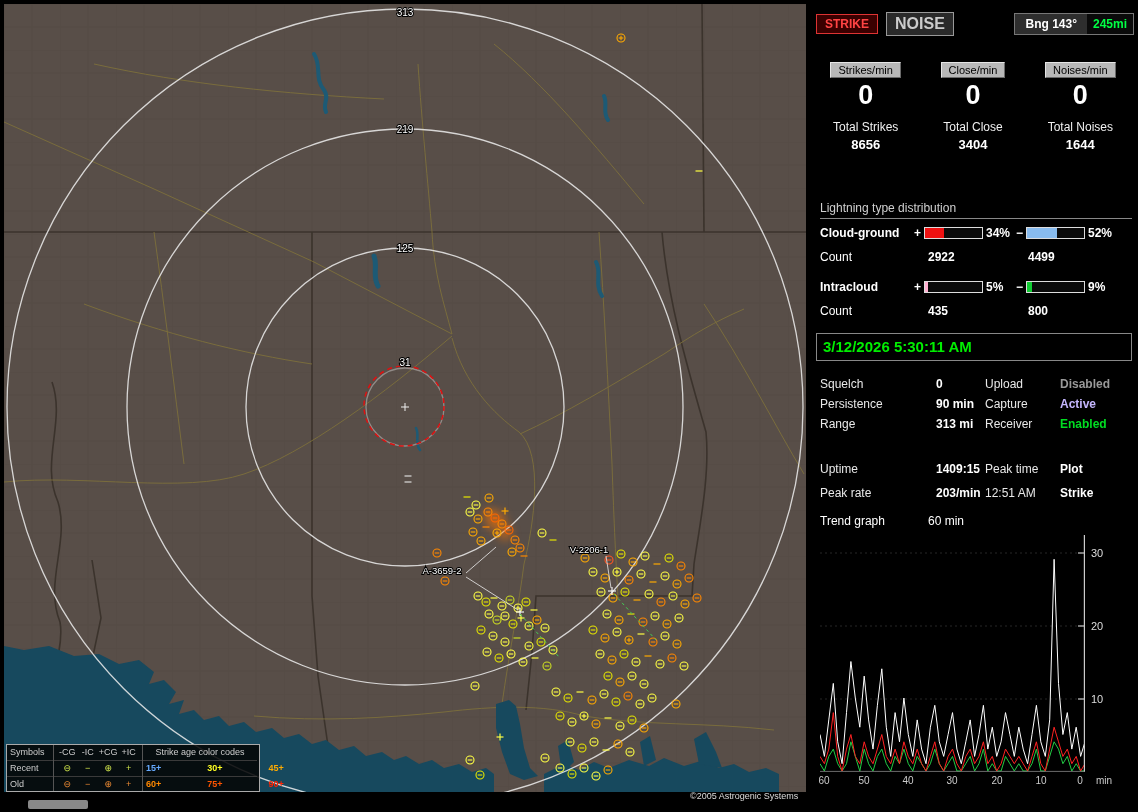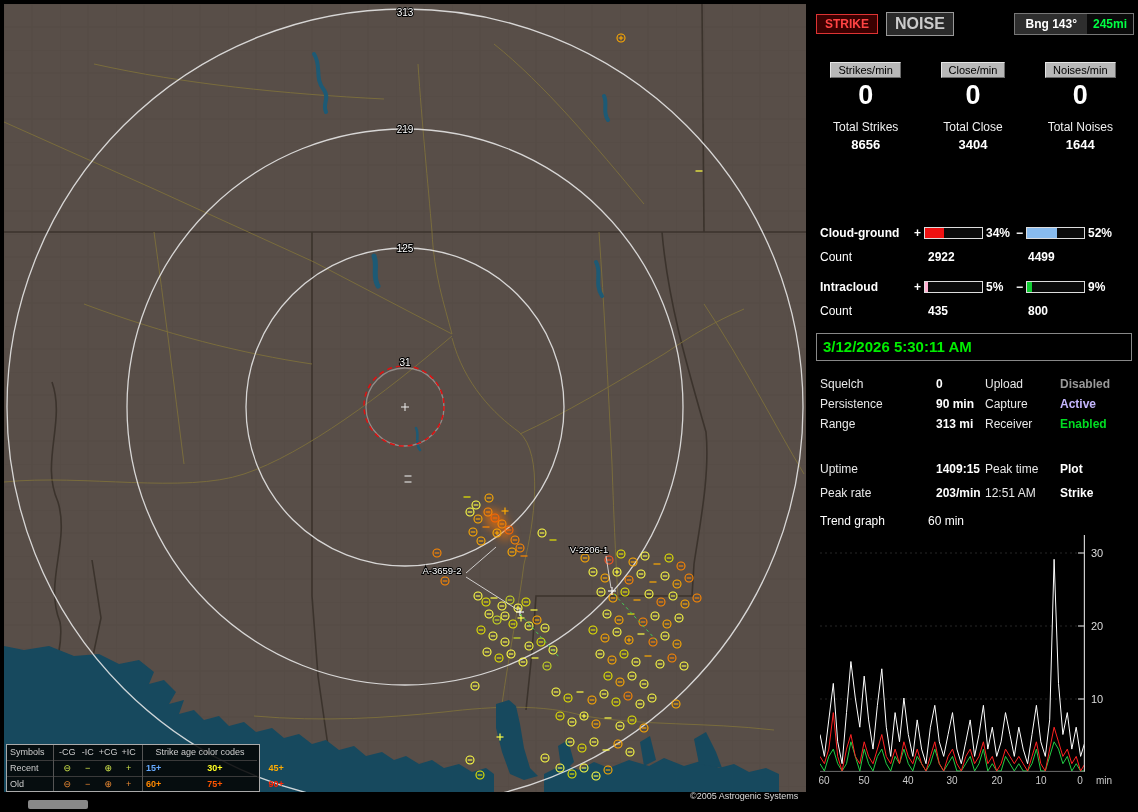--- a/index.html
+++ b/index.html
@@ -794,20 +794,21 @@
       <div class="tvalue">3404</div>
     </div>
     <div class="ccol">
       <span class="cbtn">Noises/min</span>
       <div class="bigzero">0</div>
       <div class="tlabel">Total Noises</div>
       <div class="tvalue">1644</div>
     </div>
   </div>
 
+  <div id="dist-title">Lightning type distribution</div>
 
   <div class="prow" style="top:226px;">
     <span class="at d-name">Cloud-ground</span>
     <span class="at d-sign" style="left:102px;">+</span>
     <span class="d-barbox" style="left:112px;">
       <span class="d-fill" style="width: 34%; background: rgb(238, 17, 17);"></span>
       </span>
     <span class="at d-pct" style="left:174px;">34%</span>
     <span class="at d-sign" style="left:204px;">−</span>
     <span class="d-barbox" style="left:214px;">

